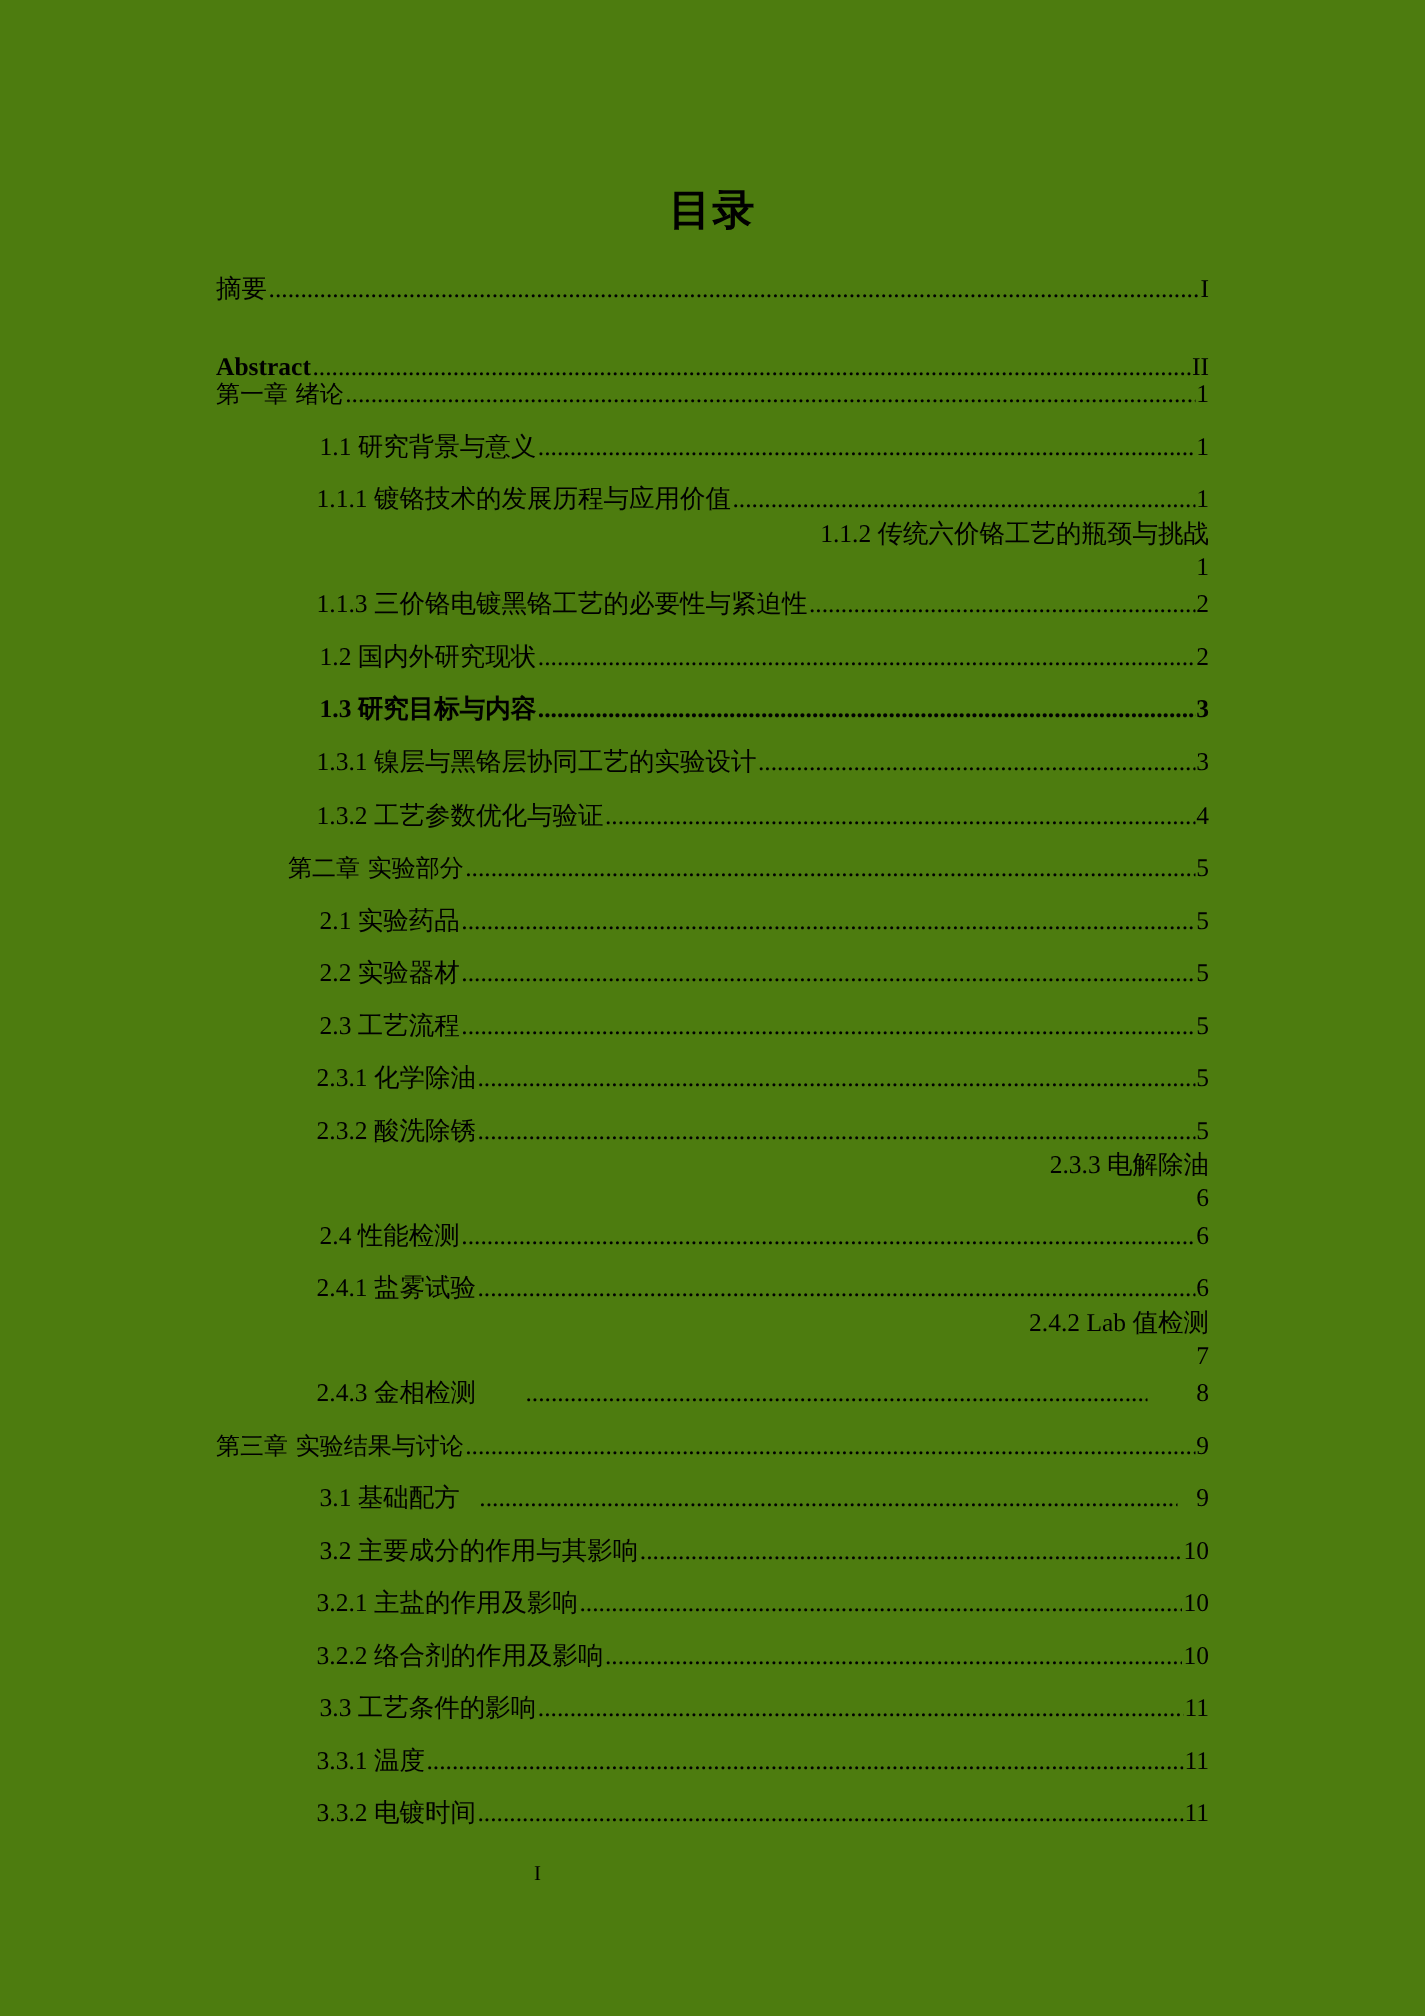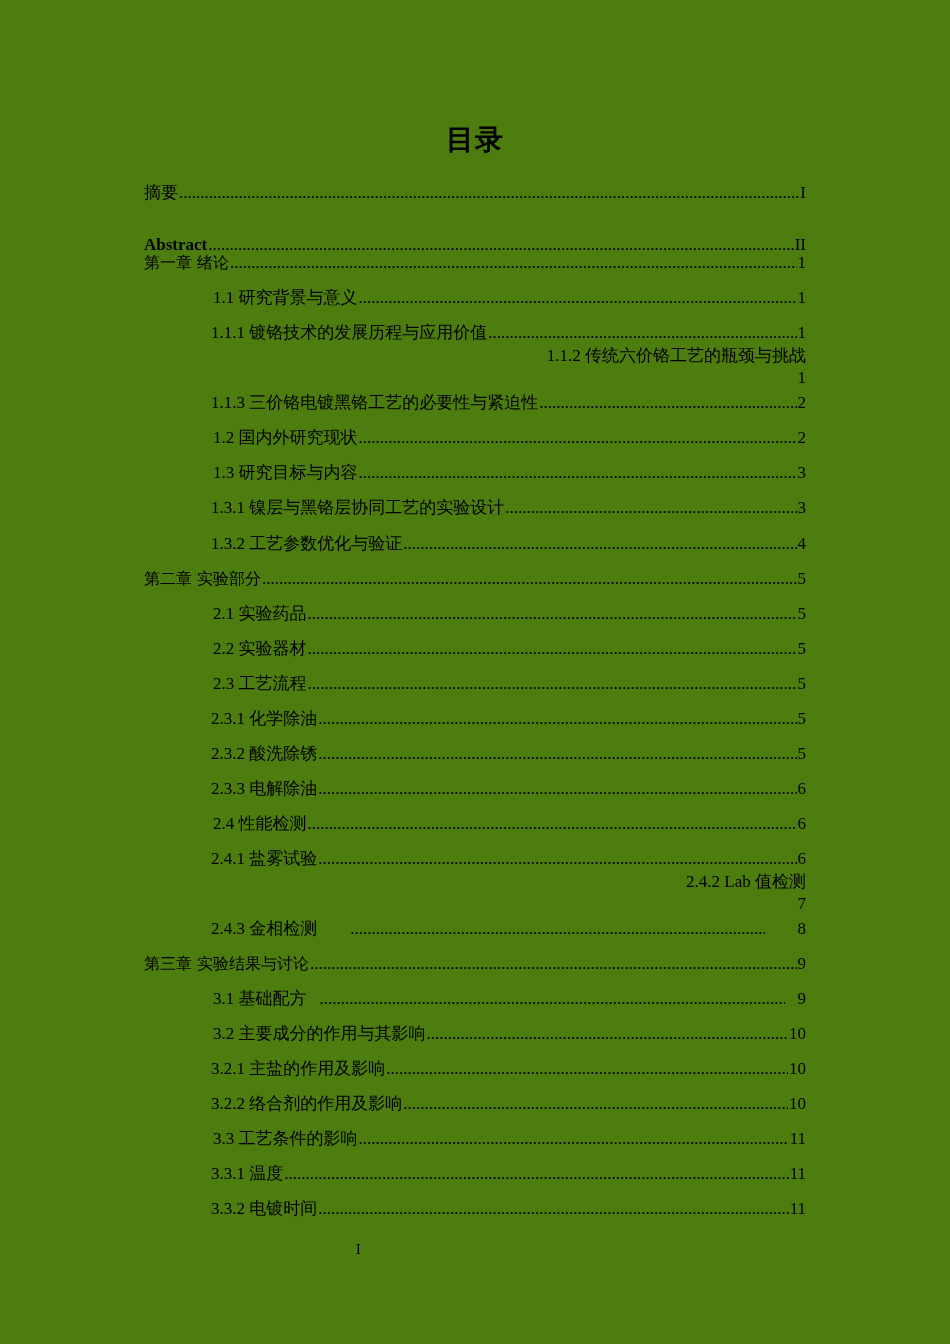--- a/index.html
+++ b/index.html
@@ -64,36 +64,36 @@
       <div class="toc-row l3" style="top: 210.3px;">
         <span class="label">1.1.3 三价铬电镀黑铬工艺的必要性与紧迫性</span>
         <span class="leader"></span>
         <span class="pg">2</span>
       </div>
       <div class="toc-row l2" style="top: 245.35px;">
         <span class="label">1.2 国内外研究现状</span>
         <span class="leader"></span>
         <span class="pg">2</span>
       </div>
-      <div class="toc-row l2" style="top: 280.4px;">
+      <div class="toc-row l2" style="top: 280.4px; font-weight: bold;">
         <span class="label">1.3 研究目标与内容</span>
         <span class="leader"></span>
         <span class="pg">3</span>
       </div>
       <div class="toc-row l3" style="top: 315.45px;">
         <span class="label">1.3.1 镍层与黑铬层协同工艺的实验设计</span>
         <span class="leader"></span>
         <span class="pg">3</span>
       </div>
       <div class="toc-row l3" style="top: 350.5px;">
         <span class="label">1.3.2 工艺参数优化与验证</span>
         <span class="leader"></span>
         <span class="pg">4</span>
       </div>
-      <div class="toc-row l1 chapter" style="top: 385.55px;">
+      <div class="toc-row l1 chapter" style="top: 385.55px; margin-left: 48px;">
         <span class="label">第二章  实验部分</span>
         <span class="leader"></span>
         <span class="pg">5</span>
       </div>
       <div class="toc-row l2" style="top: 420.6px;">
         <span class="label">2.1 实验药品</span>
         <span class="leader"></span>
         <span class="pg">5</span>
       </div>
       <div class="toc-row l2" style="top: 455.65px;">
@@ -109,21 +109,21 @@
       <div class="toc-row l3" style="top: 525.75px;">
         <span class="label">2.3.1 化学除油</span>
         <span class="leader"></span>
         <span class="pg">5</span>
       </div>
       <div class="toc-row l3" style="top: 560.8px;">
         <span class="label">2.3.2 酸洗除锈</span>
         <span class="leader"></span>
         <span class="pg">5</span>
       </div>
-      <div class="toc-row l3" style="top: 595.85px;">
+      <div class="toc-row l3" style="top: 595.85px; flex-direction: column;">
         <span class="label">2.3.3 电解除油</span>
         <span class="leader"></span>
         <span class="pg">6</span>
       </div>
       <div class="toc-row l2" style="top: 630.9px;">
         <span class="label">2.4 性能检测</span>
         <span class="leader"></span>
         <span class="pg">6</span>
       </div>
       <div class="toc-row l3" style="top: 665.95px;">

